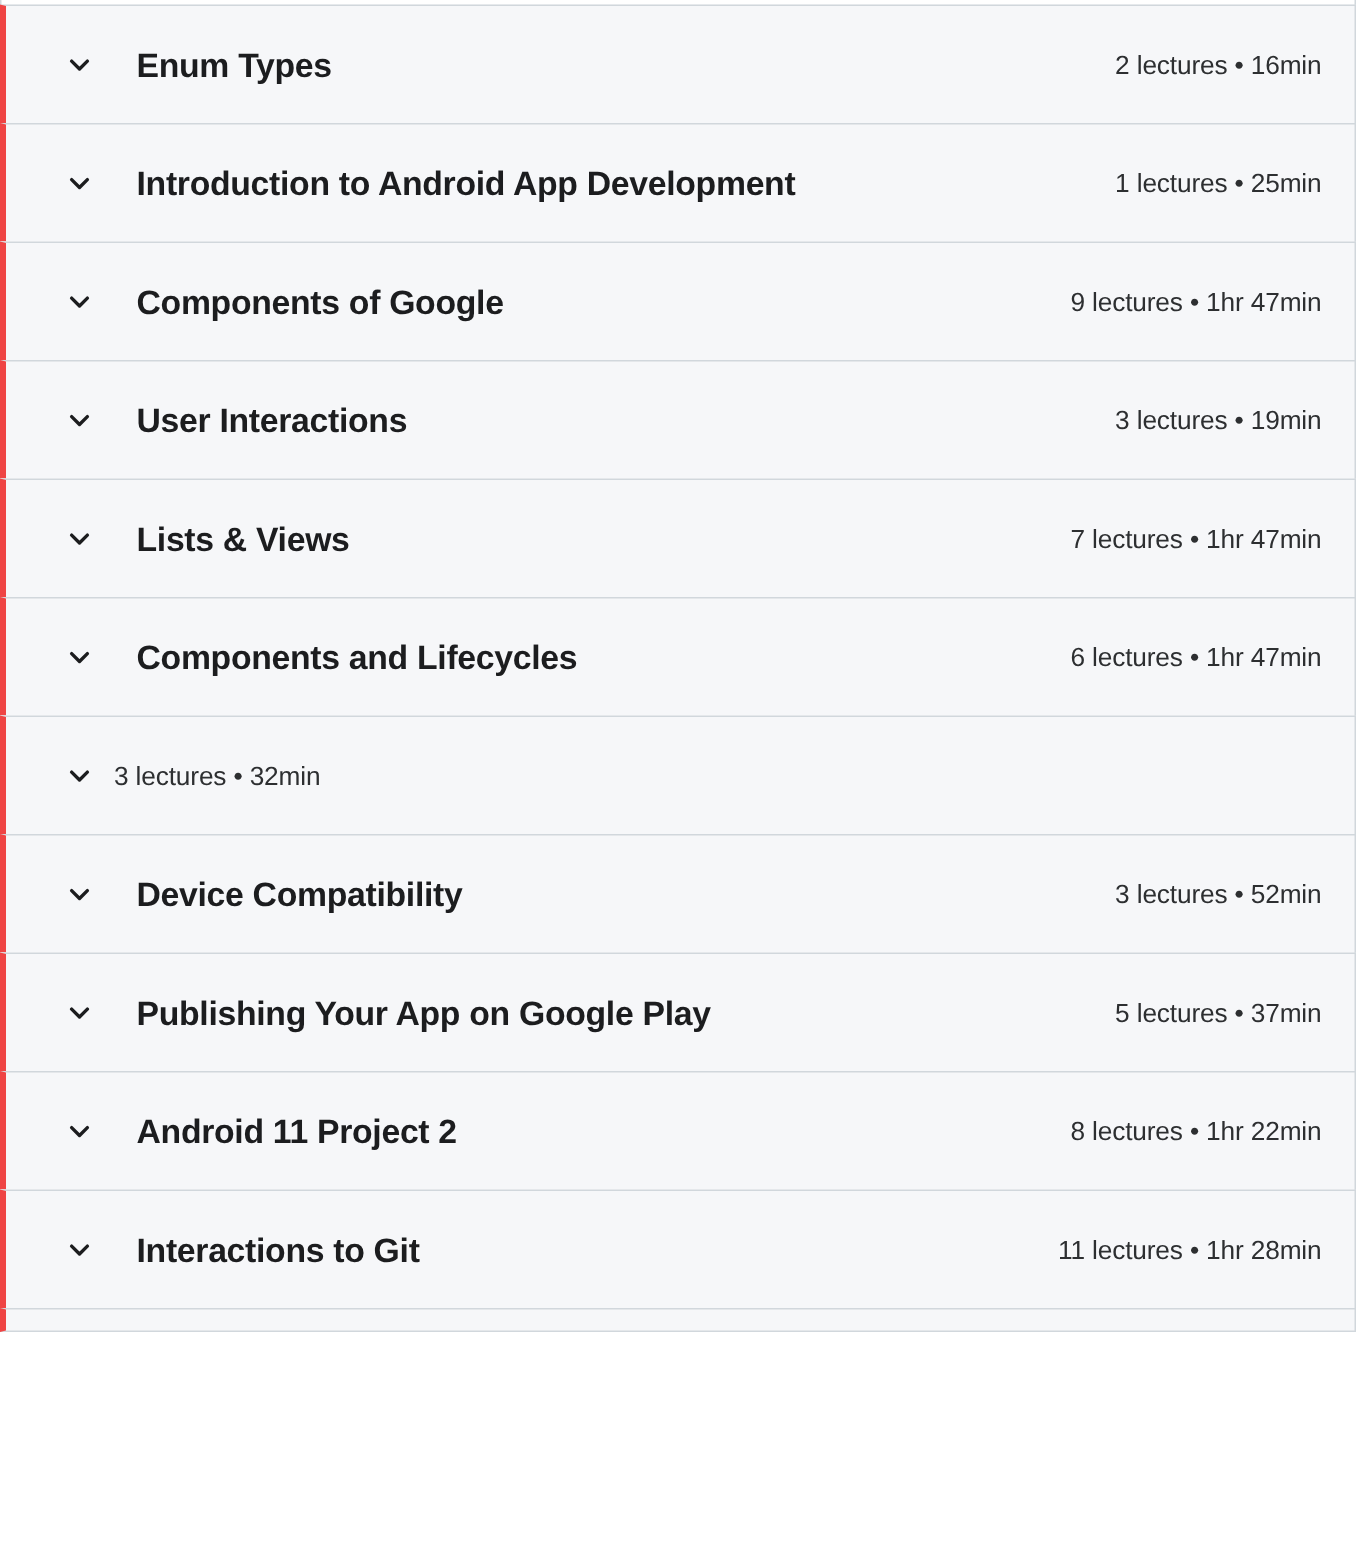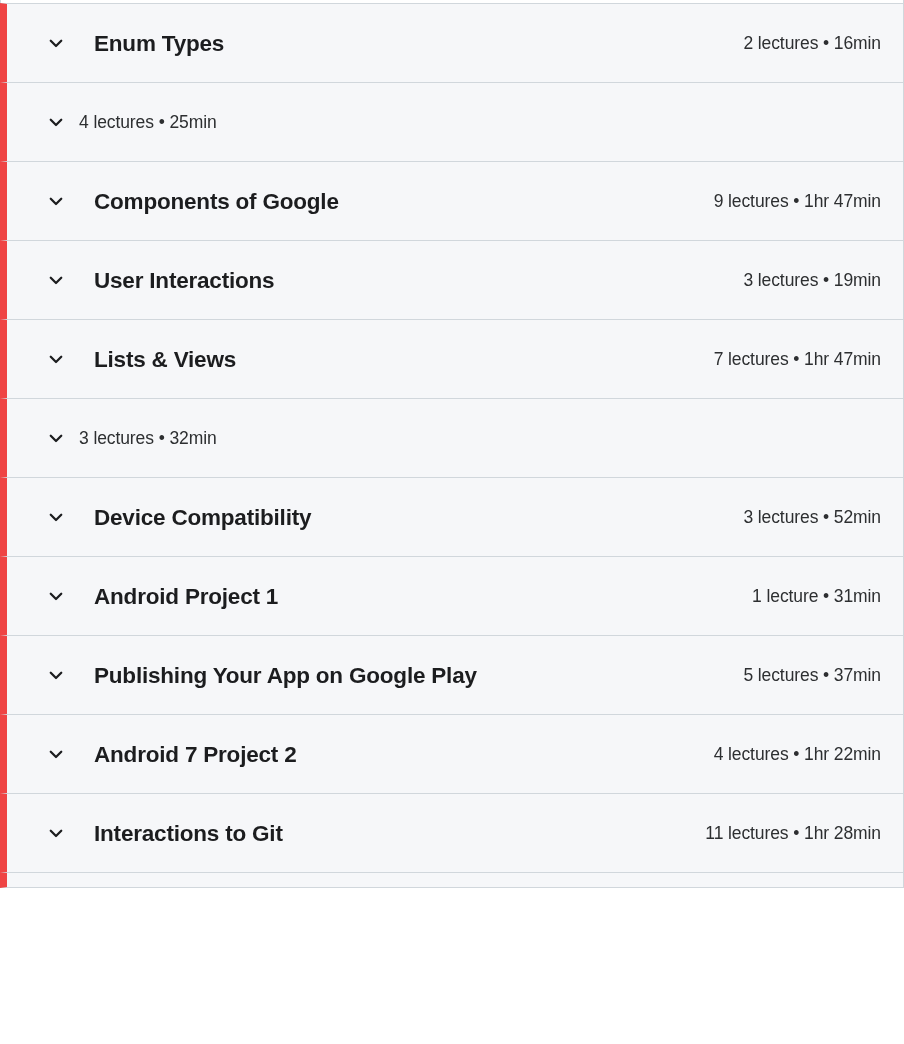--- a/index.html
+++ b/index.html
@@ -22,21 +22,21 @@
     box-sizing: border-box;
     padding-top: 3px;
   }
 
   .section {
     position: relative;
     box-sizing: border-box;
     height: 79px;
     background: #f6f7f9;
     border-top: 1px solid #d1d7dc;
-    border-left: 7px solid #ef4444;
+    border-left: 4px solid #ef4444;
     border-right: 1px solid #d1d7dc;
     display: flex;
     align-items: center;
     padding: 0 22px 0 0;
     cursor: pointer;
   }
   .section:last-child {
     border-bottom: 1px solid #d1d7dc;
   }
 
@@ -119,21 +119,22 @@
       <div class="section-meta">2 lectures • 16min</div>
     </div>
     <div class="section">
       <div class="section-toggle">
         <span class="chevron">
           <svg viewBox="0 0 24 24" width="18" height="18" aria-hidden="true">
             <path d="M5 9 L12 16 L19 9" fill="none" stroke="#1c1d1f" stroke-width="3" stroke-linecap="round" stroke-linejoin="round"></path>
           </svg>
         </span>
       </div>
-      <div class="section-meta">4 lectures • 25min</div>
+      <div class="section-title">Introduction to Android App Development</div>
+      <div class="section-meta">1 lectures • 25min</div>
     </div>
     <div class="section">
       <div class="section-toggle">
         <span class="chevron">
           <svg viewBox="0 0 24 24" width="18" height="18" aria-hidden="true">
             <path d="M5 9 L12 16 L19 9" fill="none" stroke="#1c1d1f" stroke-width="3" stroke-linecap="round" stroke-linejoin="round"></path>
           </svg>
         </span>
       </div>
       <div class="section-title">Components of Google</div>
@@ -162,20 +163,31 @@
       <div class="section-meta">7 lectures • 1hr 47min</div>
     </div>
     <div class="section">
       <div class="section-toggle">
         <span class="chevron">
           <svg viewBox="0 0 24 24" width="18" height="18" aria-hidden="true">
             <path d="M5 9 L12 16 L19 9" fill="none" stroke="#1c1d1f" stroke-width="3" stroke-linecap="round" stroke-linejoin="round"></path>
           </svg>
         </span>
       </div>
+      <div class="section-title">Components and Lifecycles</div>
+      <div class="section-meta">6 lectures • 1hr 47min</div>
+    </div>
+    <div class="section">
+      <div class="section-toggle">
+        <span class="chevron">
+          <svg viewBox="0 0 24 24" width="18" height="18" aria-hidden="true">
+            <path d="M5 9 L12 16 L19 9" fill="none" stroke="#1c1d1f" stroke-width="3" stroke-linecap="round" stroke-linejoin="round"></path>
+          </svg>
+        </span>
+      </div>
       <div class="section-meta">3 lectures • 32min</div>
     </div>
     <div class="section">
       <div class="section-toggle">
         <span class="chevron">
           <svg viewBox="0 0 24 24" width="18" height="18" aria-hidden="true">
             <path d="M5 9 L12 16 L19 9" fill="none" stroke="#1c1d1f" stroke-width="3" stroke-linecap="round" stroke-linejoin="round"></path>
           </svg>
         </span>
       </div>
@@ -183,44 +195,33 @@
       <div class="section-meta">3 lectures • 52min</div>
     </div>
     <div class="section">
       <div class="section-toggle">
         <span class="chevron">
           <svg viewBox="0 0 24 24" width="18" height="18" aria-hidden="true">
             <path d="M5 9 L12 16 L19 9" fill="none" stroke="#1c1d1f" stroke-width="3" stroke-linecap="round" stroke-linejoin="round"></path>
           </svg>
         </span>
       </div>
-      <div class="section-title">Android Project 1</div>
-      <div class="section-meta">1 lecture • 31min</div>
-    </div>
-    <div class="section">
-      <div class="section-toggle">
-        <span class="chevron">
-          <svg viewBox="0 0 24 24" width="18" height="18" aria-hidden="true">
-            <path d="M5 9 L12 16 L19 9" fill="none" stroke="#1c1d1f" stroke-width="3" stroke-linecap="round" stroke-linejoin="round"></path>
-          </svg>
-        </span>
-      </div>
       <div class="section-title">Publishing Your App on Google Play</div>
       <div class="section-meta">5 lectures • 37min</div>
     </div>
     <div class="section">
       <div class="section-toggle">
         <span class="chevron">
           <svg viewBox="0 0 24 24" width="18" height="18" aria-hidden="true">
             <path d="M5 9 L12 16 L19 9" fill="none" stroke="#1c1d1f" stroke-width="3" stroke-linecap="round" stroke-linejoin="round"></path>
           </svg>
         </span>
       </div>
-      <div class="section-title">Android 7 Project 2</div>
-      <div class="section-meta">4 lectures • 1hr 22min</div>
+      <div class="section-title">Android 11 Project 2</div>
+      <div class="section-meta">8 lectures • 1hr 22min</div>
     </div>
     <div class="section">
       <div class="section-toggle">
         <span class="chevron">
           <svg viewBox="0 0 24 24" width="18" height="18" aria-hidden="true">
             <path d="M5 9 L12 16 L19 9" fill="none" stroke="#1c1d1f" stroke-width="3" stroke-linecap="round" stroke-linejoin="round"></path>
           </svg>
         </span>
       </div>
       <div class="section-title">Interactions to Git</div>

